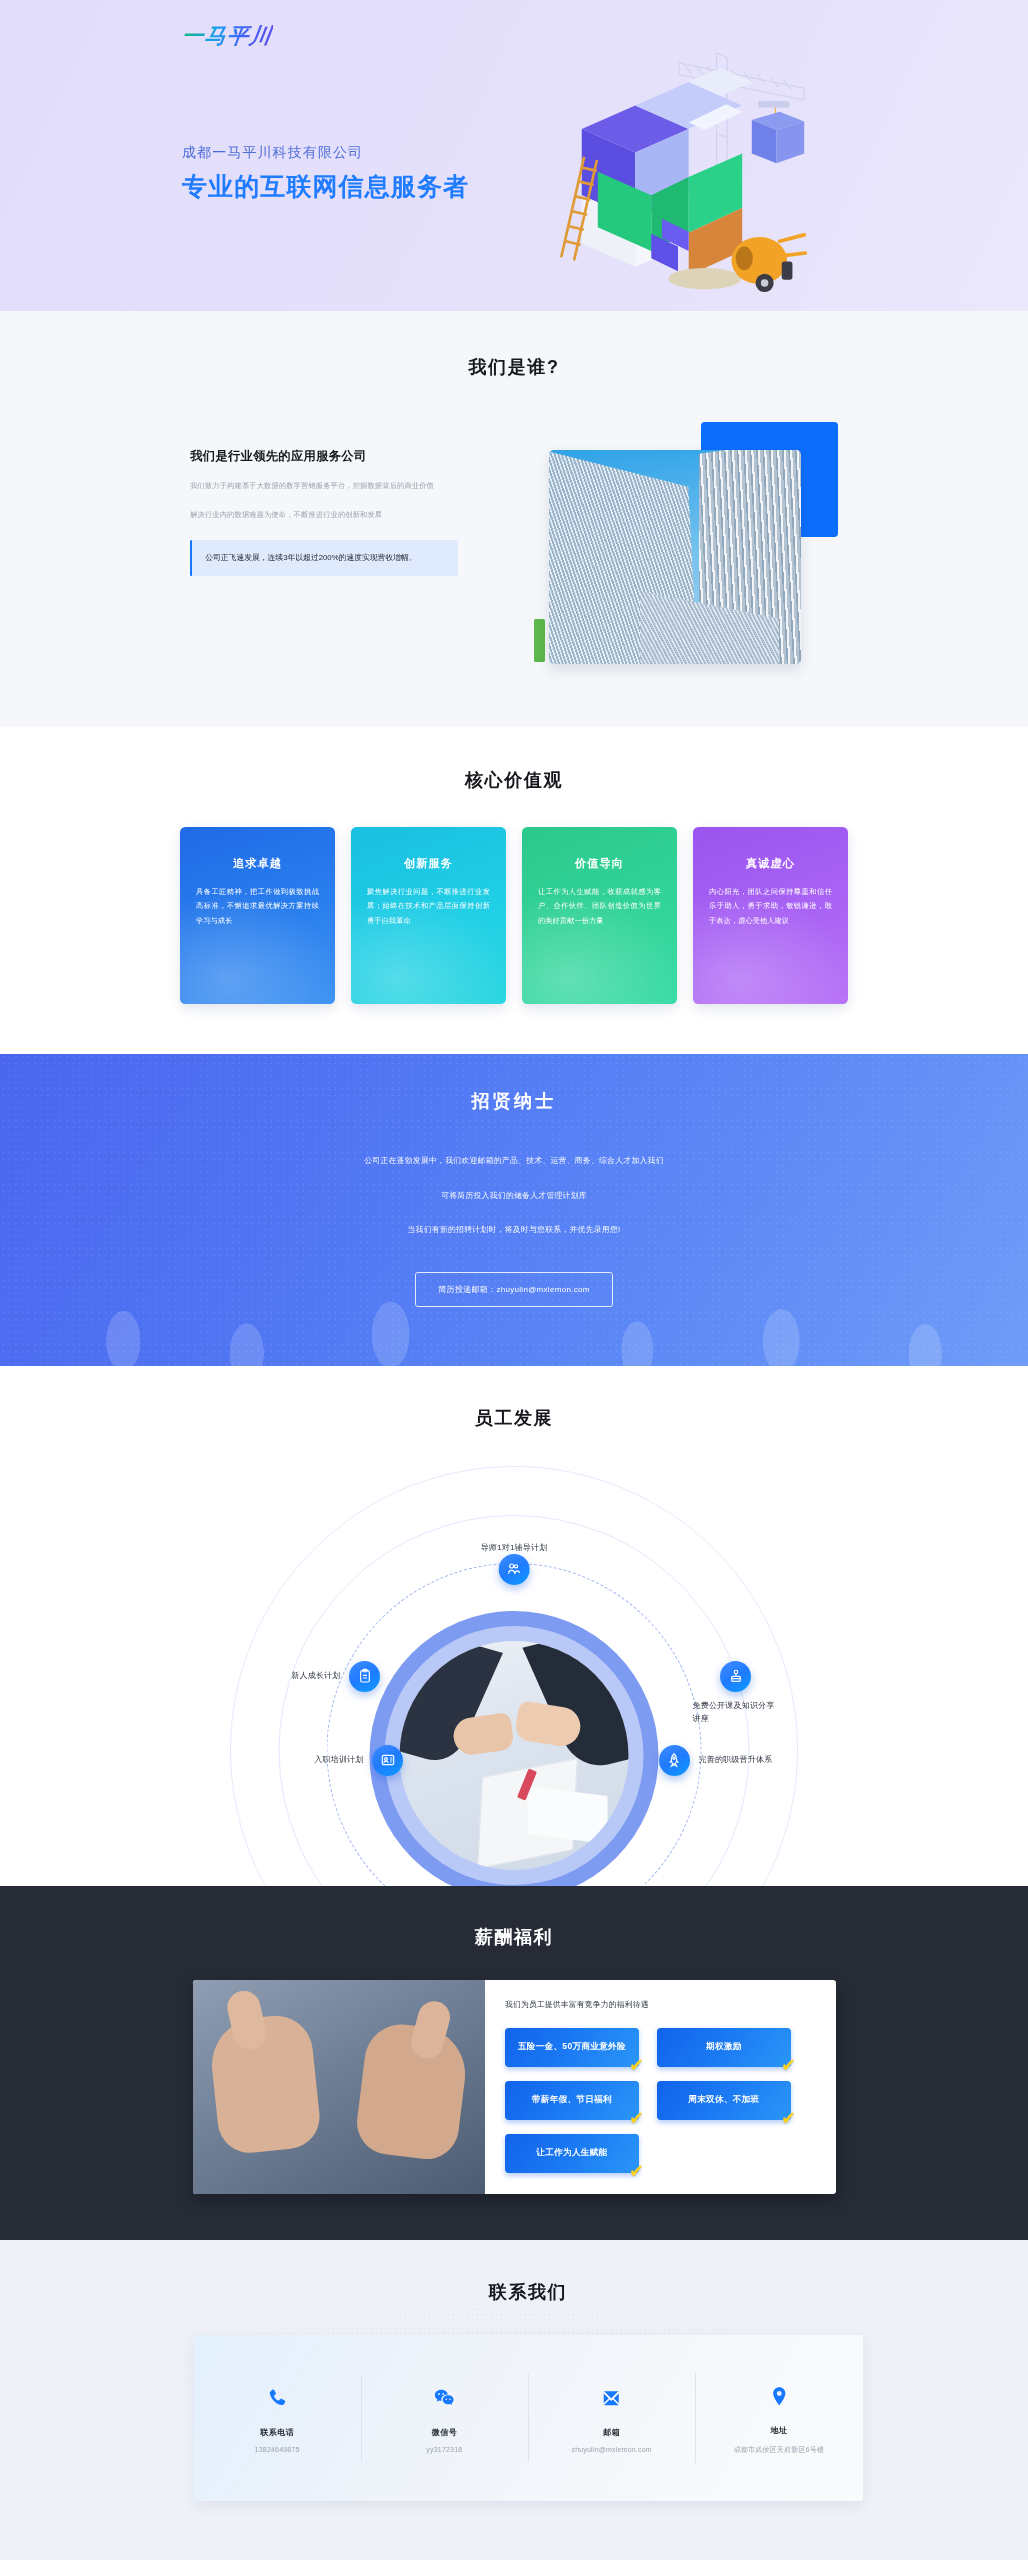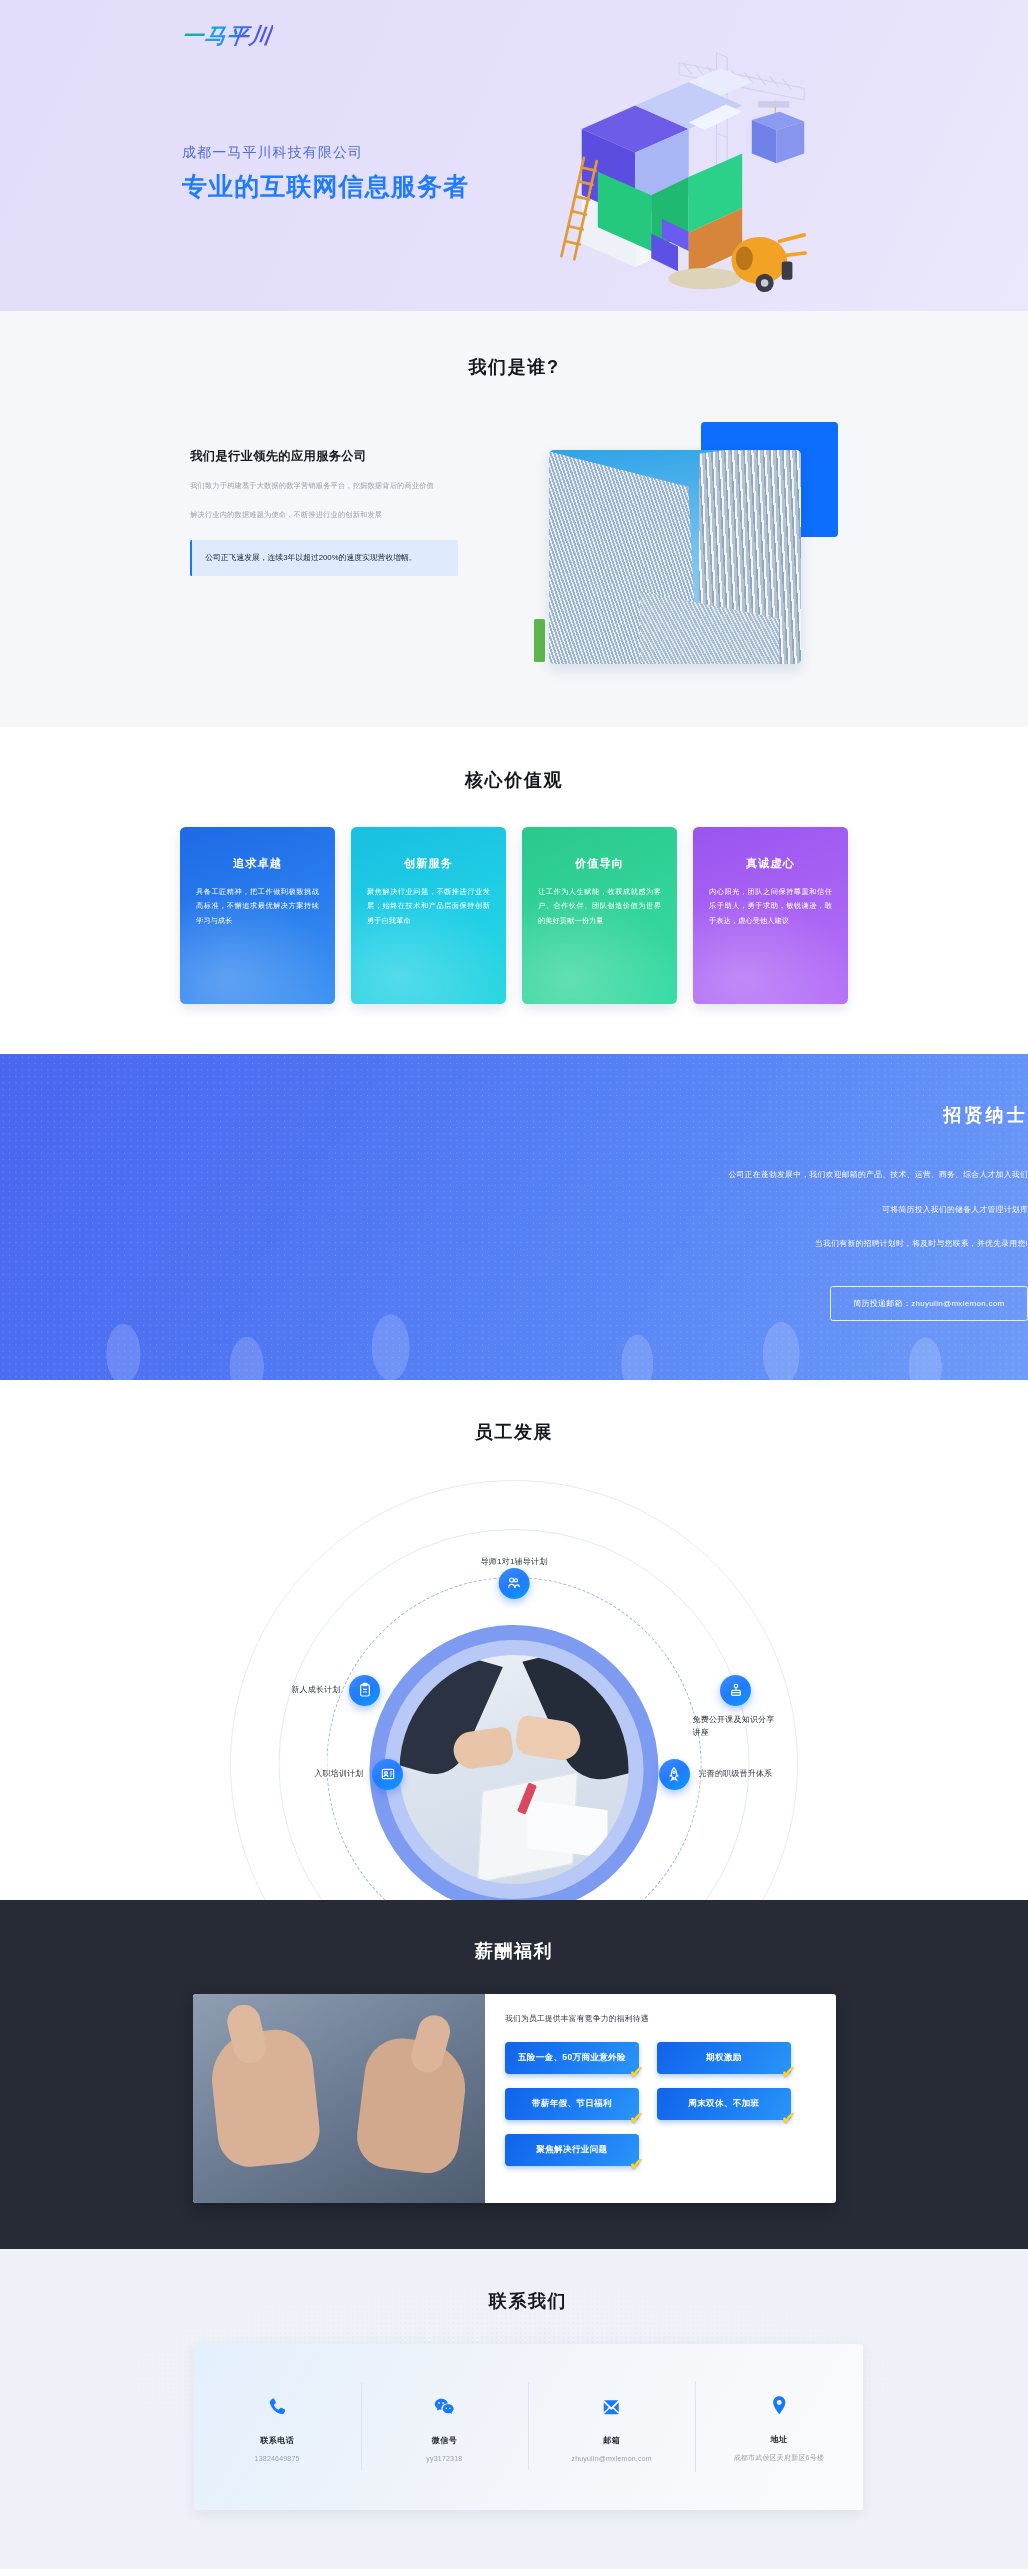--- a/index.html
+++ b/index.html
@@ -111,23 +111,23 @@
     margin-top:14px; font-size:7.2px; line-height:2.0; letter-spacing:0.1px;
     position:relative; z-index:2; text-align:justify;
   }
   .v1 { background:linear-gradient(160deg,#1f6ae6 0%,#2a7fee 55%,#3e93f2 100%); }
   .v2 { background:linear-gradient(160deg,#19bfe0 0%,#20cfe6 55%,#2ad6e0 100%); }
   .v3 { background:linear-gradient(160deg,#2bc88c 0%,#33d49a 55%,#3adba6 100%); }
   .v4 { background:linear-gradient(160deg,#9a55ef 0%,#a963f4 55%,#b873f7 100%); }
 
   
   .recruit {
-    position:relative; padding:49px 0 59px; overflow:hidden;
+    position:relative; padding:35px 0 59px; overflow:hidden;
     background:linear-gradient(120deg,#4a66ef 0%,#4f74f3 30%,#5a86f6 62%,#6f9cf8 100%);
-    color:#fff; text-align:right;
+    color:#fff; text-align:center;
   }
   .recruit .dots {
     position:absolute; inset:0; opacity:.30;
     background-image:radial-gradient(rgba(255,255,255,.85) 0.7px, transparent 0.9px);
     background-size:6.4px 6.4px;
   }
   .recruit .silh {
     position:absolute; inset:0; opacity:.16;
     background:
       radial-gradient(29px 51px at 12% 92%, #ffffff 58%, transparent 60%),
@@ -221,21 +221,21 @@
   .ben-photo .thumb-l::after { content:""; position:absolute; left:22.5px; top:-28px; width:33px; height:59px; background:#dfb99e; border-radius:18px; transform:rotate(-7deg); }
   .ben-photo .thumb-r { right:21.4px; top:46px; width:102px; height:131px; background:#d3a98d; border-radius:37px 48px 32px 32px; transform:rotate(7deg); }
   .ben-photo .thumb-r::after { content:""; position:absolute; right:23.6px; top:-27px; width:32px; height:58px; background:#dcb499; border-radius:18px; transform:rotate(8deg); }
   .ben-body { flex:1; padding:19px 21.4px 21.4px 20.4px; }
   .ben-lead { font-size:7.8px; color:#2a3140; letter-spacing:0.2px; }
   .ben-grid {
     margin-top:18px; display:grid; grid-template-columns:134px 134px;
     gap:14px 18px;
   }
   .ben-pill {
-    position:relative; height:32px; border-radius:3.7px;
+    position:relative; height:39px; border-radius:3.7px;
     background:linear-gradient(125deg,#1163ea 0%,#1a78f3 45%,#2a96f8 100%);
     color:#fff; font-size:8.6px; font-weight:700; letter-spacing:0.3px;
     display:flex; align-items:center; justify-content:center;
     box-shadow:0 2.1px 5.4px rgba(17,99,234,.30);
   }
   .ben-pill .tick {
     position:absolute; right:-5.4px; bottom:-7.5px;
     font-size:18px; color:#ffd21e; font-weight:900; line-height:1;
     text-shadow:0 1.1px 1.6px rgba(0,0,0,.18);
   }
@@ -503,21 +503,21 @@
           </div>
           <div class="ben-pill">
             <span>带薪年假、节日福利</span>
             <span class="tick">✔</span>
           </div>
           <div class="ben-pill">
             <span>周末双休、不加班</span>
             <span class="tick">✔</span>
           </div>
           <div class="ben-pill">
-            <span>聚焦解决行业问题</span>
+            <span>让工作为人生赋能</span>
             <span class="tick">✔</span>
           </div>
         </div>
       </div>
     </div>
   </section>
 
   <section class="section contact">
     <div class="mapbg"></div>
     <div class="contact-inner">

